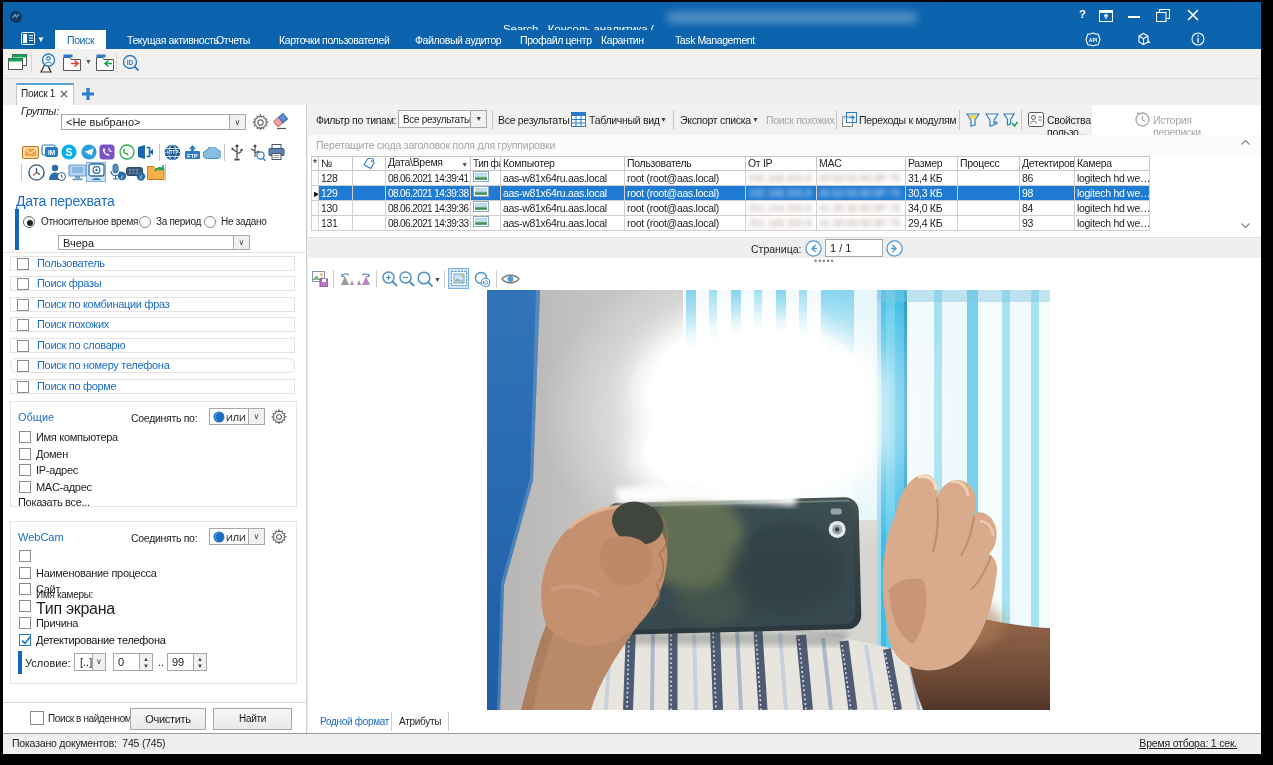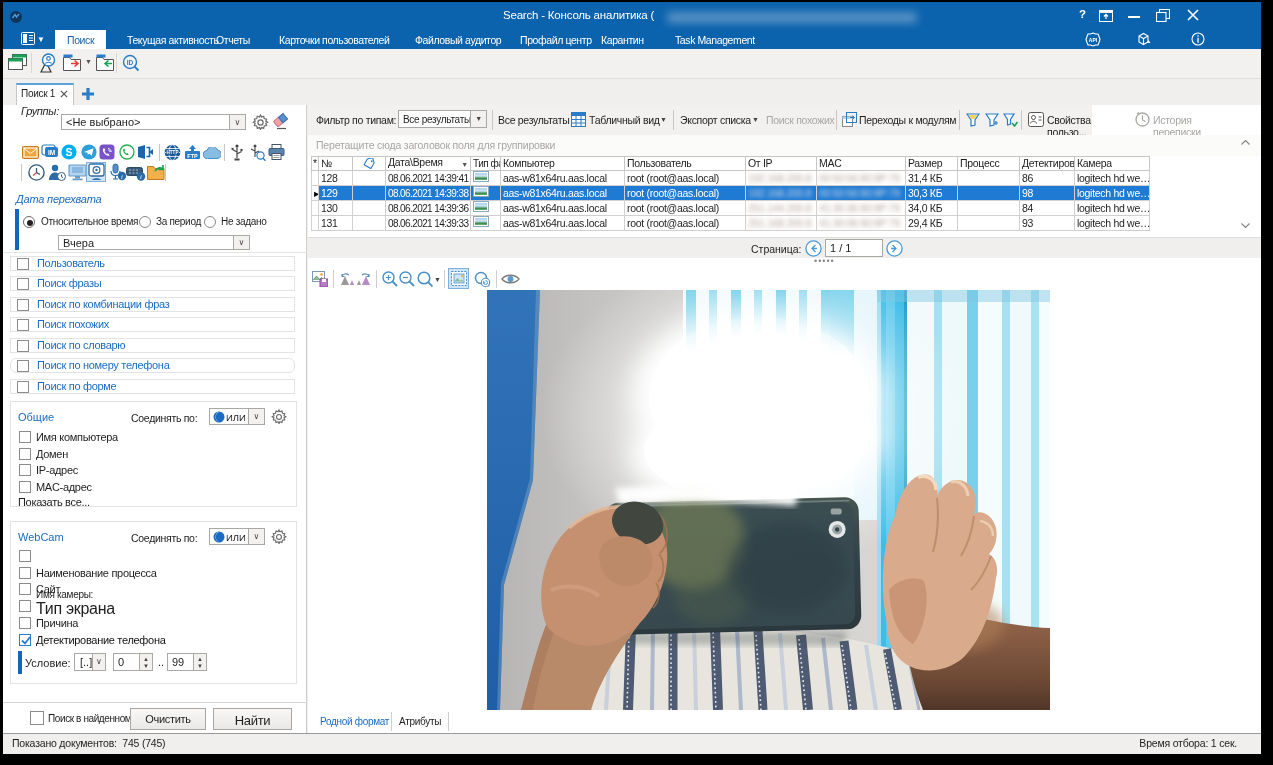--- a/index.html
+++ b/index.html
@@ -50,21 +50,21 @@
 </style>
 </head>
 <body>
 <div id="win">
   <div id="titlebar">
 
     <svg class="abs" style="left:7px;top:9px;" width="12" height="12" viewBox="0 0 12 12">
         <circle cx="6" cy="6" r="6" fill="#12355e"></circle>
         <path d="M2.5 7 L5 3.5 L6.5 6 L9 3" stroke="#4aa0d8" stroke-width="1.4" fill="none"></path>
       </svg>
-    <span class="ttl" style="position:absolute;left:500px;top:7px;text-align:right;">Search - Консоль аналитика (</span>
+    <span class="ttl" style="position:absolute;left:500px;top:21px;text-align:right;">Search - Консоль аналитика (</span>
     <div class="abs" style="left:664px;top:10px;width:250px;height:11px;background:#7aa6cf;filter:blur(4px);opacity:.7;border-radius:3px;"></div>
 
     <span class="ttl" style="position:absolute;left:1076px;top:6px;font-weight:bold;">?</span>
     <svg class="abs" style="left:1096px;top:8px;" width="14" height="12" viewBox="0 0 14 12">
         <rect x="0.5" y="0.5" width="13" height="11" fill="none" stroke="#fff"></rect>
         <rect x="0.5" y="0.5" width="13" height="2.4" fill="#fff"></rect>
         <path d="M7 9 L7 4.5 M5 6.5 L7 4.3 L9 6.5" stroke="#fff" stroke-width="1.2" fill="none"></path>
       </svg>
     <div class="abs" style="left:1125px;top:14px;width:12px;height:2px;background:#fff;"></div>
     <svg class="abs" style="left:1153px;top:7px;" width="14" height="13" viewBox="0 0 14 13">
@@ -273,21 +273,21 @@
         <path d="M3 5 h2 M6.5 5 h2 M10 5 h2 M3 8 h2 M6.5 8 h2 M10 8 h2" stroke="#9ab8d0" stroke-width="1"></path>
         <circle cx="15" cy="11.5" r="4.2" fill="#2a6ca8"></circle>
         <text x="15" y="14" font-size="6.5" fill="#fff" text-anchor="middle" font-style="italic" font-family="serif">i</text>
       </svg>
     <svg class="abs" style="left:144px;top:58px;" width="18" height="17" viewBox="0 0 18 17">
         <path d="M0.5 3.5 h6 l1.5 2 h9 v11 h-16.5 Z" fill="#f5b04a" stroke="#c07c1e"></path>
         <path d="M8 8 c3-4 6-4 8-2 M16 2 v4.5 h-4.5" fill="none" stroke="#17a258" stroke-width="1.6"></path>
       </svg>
     <div class="abs" style="left:162px;top:59px;width:1px;height:17px;background:#c8c6c4;"></div>
     
-    <span class="abs bluetxt" style="left:13px;top:88px;font-size:11px;letter-spacing:-0.2px;font-style:italic;">Дата перехвата</span>
+    <span class="abs bluetxt" style="left:13px;top:88px;font-size:14px;letter-spacing:-0.2px;">Дата перехвата</span>
     <div class="vbar" style="left:12px;top:104px;height:41px;"></div>
     <span class="abs" style="left:20px;top:111px;width:12px;height:12px;border:1px solid #6a6a6a;border-radius:50%;background:#fff;"></span>
     <span class="abs" style="left:24px;top:115px;width:6px;height:6px;border-radius:50%;background:#222;"></span>
     <span class="abs" style="left:38px;top:111px;font-size:10px;letter-spacing:-0.3px;color:#1e1e1e;">Относительное время</span>
     <span class="abs" style="left:136px;top:111px;width:12px;height:12px;border:1px solid #8a8a8a;border-radius:50%;background:#fff;"></span>
     <span class="abs" style="left:153px;top:111px;font-size:10px;letter-spacing:-0.3px;color:#1e1e1e;">За период</span>
     <span class="abs" style="left:201px;top:111px;width:12px;height:12px;border:1px solid #8a8a8a;border-radius:50%;background:#fff;"></span>
     <span class="abs" style="left:218px;top:111px;font-size:10px;letter-spacing:-0.3px;color:#1e1e1e;">Не задано</span>
     <div class="ddbox" style="left:55px;top:130px;width:192px;height:15px;">
         <span style="position:absolute;left:4px;top:1px;">Вчера</span>
@@ -389,21 +389,21 @@
         <div class="ddbtn" style="width:13px;">
           <span style="font-size:6px;color:#444;position:absolute;left:3px;top:2px;">▲</span>
           <span style="font-size:6px;color:#444;position:absolute;left:3px;top:9px;">▼</span>
         </div>
       </div>
     
     <div class="abs" style="left:0px;top:597px;width:304px;height:1px;background:#d8d6d4;"></div>
     <span class="cb abs" style="left:27px;top:606px;width:14px;height:14px;"></span>
     <span class="abs" style="left:45px;top:608px;font-size:10px;letter-spacing:-0.4px;color:#1e1e1e;">Поиск в найденном</span>
     <div class="abs" style="left:127px;top:603px;width:76px;height:22px;background:linear-gradient(#f8f7f6,#ebe9e7);border:1px solid #a8a6a4;text-align:center;font-size:11px;letter-spacing:-0.3px;color:#1e1e1e;padding-top:4px;">Очистить</div>
-    <div class="abs" style="left:210px;top:603px;width:79px;height:22px;background:linear-gradient(#f8f7f6,#ebe9e7);border:1px solid #a8a6a4;text-align:center;font-size:13px;letter-spacing:-0.3px;color:#1e1e1e;padding-top:4px;">Найти</div>
+    <div class="abs" style="left:210px;top:603px;width:79px;height:22px;background:linear-gradient(#f8f7f6,#ebe9e7);border:1px solid #a8a6a4;text-align:center;font-size:10px;letter-spacing:-0.3px;color:#1e1e1e;padding-top:4px;">Найти</div>
   </div>
   <div id="rightpanel">
     <div id="filterbar">
       <span class="abs" style="left:8px;top:9px;">Фильтр по типам:</span>
       <div class="ddbox" style="left:90px;top:5px;width:89px;height:18px;">
           <span style="position:absolute;left:4px;top:3px;font-size:10px;">Все результаты</span>
           <div class="ddbtn" style="font-size:7px;padding-top:4px;">▼</div>
         </div>
       <div class="abs sep" style="left:184px;top:5px;"></div>
       <span class="abs" style="left:190px;top:9px;">Все результаты</span>
@@ -800,15 +800,15 @@
     </div>
     <div id="bottomtabs">
       <span class="abs" style="left:12px;top:6px;color:#1a6cc4;font-size:10px;">Родной формат</span>
       <div class="abs" style="left:83px;top:2px;width:1px;height:19px;background:#d0cecc;"></div>
       <span class="abs" style="left:91px;top:6px;color:#1e1e1e;font-size:10px;">Атрибуты</span>
       <div class="abs" style="left:140px;top:2px;width:1px;height:19px;background:#d0cecc;"></div>
     </div>
   </div>
   <div id="statusbar">
     <span style="position:absolute;left:9px;top:3px;">Показано документов:&nbsp; 745 (745)</span>
-    <span style="position:absolute;right:24px;top:3px;">Время отбора: 1 сек.</span>
+    <span style="position:absolute;right:24px;top:3px;text-decoration:underline;">Время отбора: 1 сек.</span>
   </div>
 </div>
 
 </body></html>

